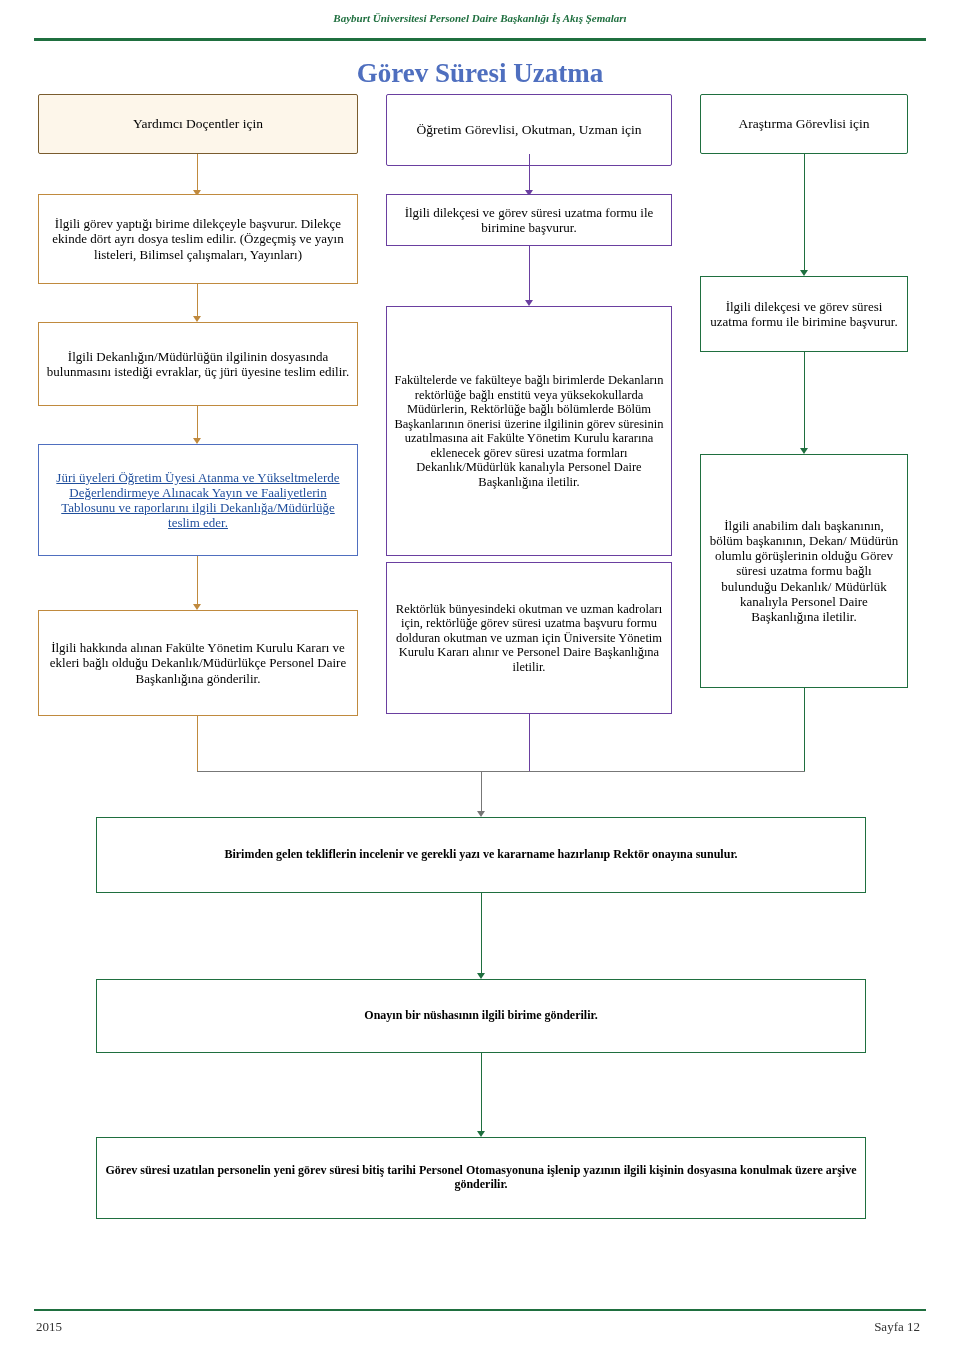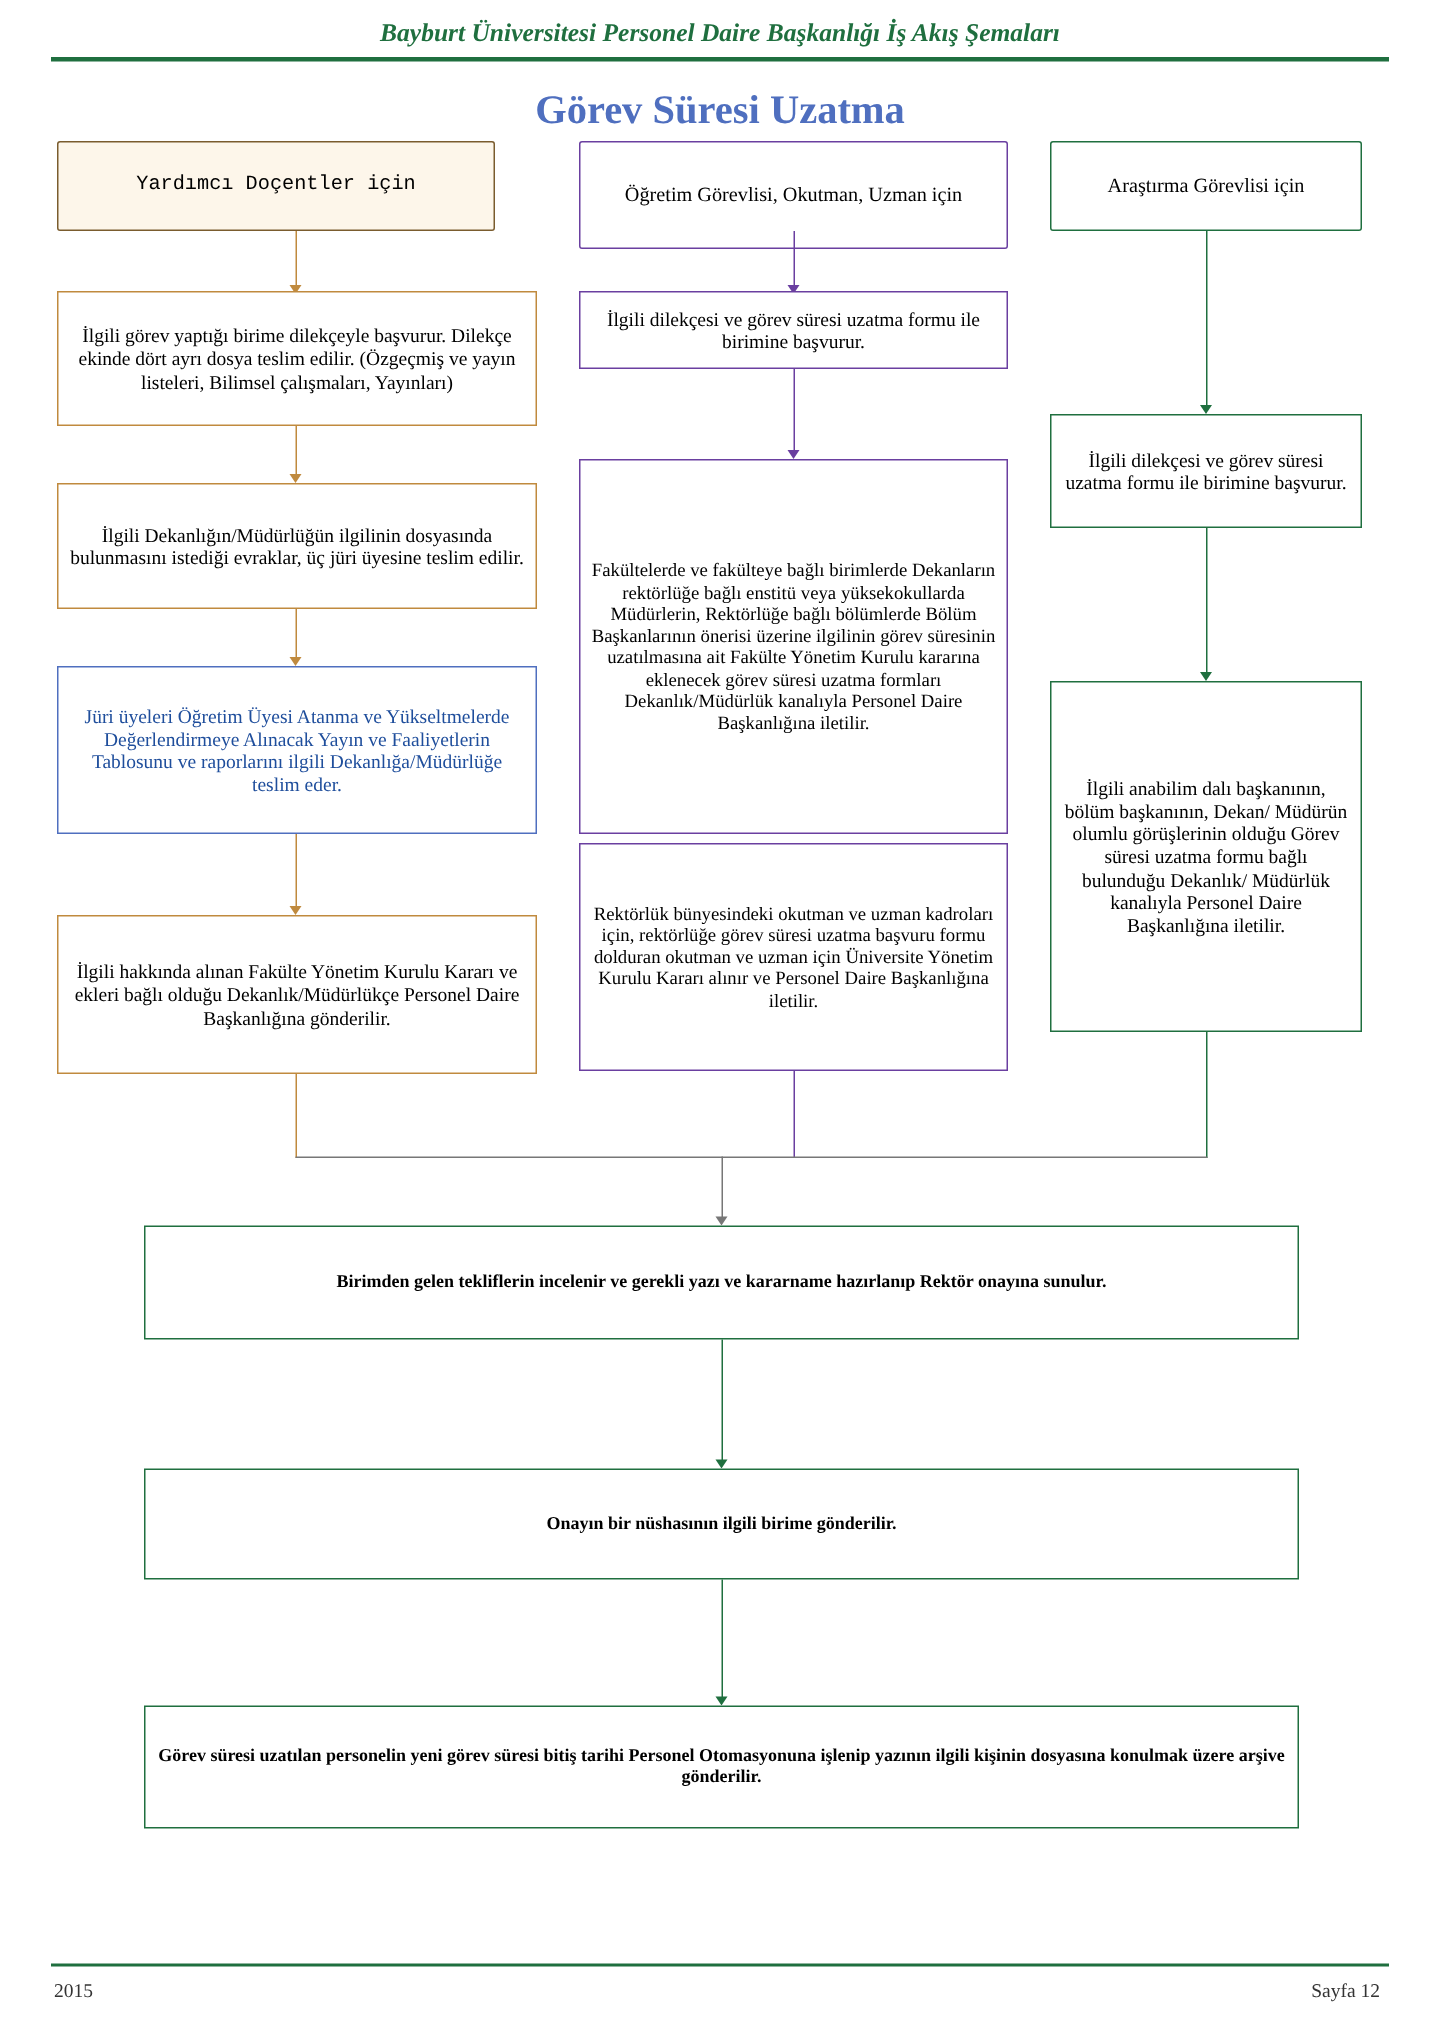--- a/index.html
+++ b/index.html
@@ -15,21 +15,21 @@
     color: #000;
     overflow: hidden;
   }
 
   
   .doc-header {
     position: absolute;
     top: 12px; left: 0; width: 960px;
     text-align: center;
     font-family: "Liberation Serif", serif;
-    font-size: 17px;
+    font-size: 11px;
     font-weight: bold;
     font-style: italic;
     color: #1f6f3f;
   }
   .header-rule {
     position: absolute;
     top: 38px; left: 34px;
     width: 892px; height: 3px;
     background: #1f6f3f;
   }
@@ -137,40 +137,40 @@
     margin-left: 34px;
   }
 </style>
 </head>
 <body>
 
 <div class="doc-header">Bayburt Üniversitesi  Personel Daire Başkanlığı  İş Akış Şemaları</div>
 <div class="header-rule"></div>
 <div class="page-title">Görev Süresi Uzatma</div>
 
-<div class="box hdrbox" style="left:38px; top:94px; width:292px; height:60px;font-family:Liberation Mono, monospace;">Yardımcı Doçentler için</div>
+<div class="box hdrbox" style="left:38px; top:94px; width:320px; height:60px;">Yardımcı Doçentler için</div>
 
 <div class="box hdrbox purple" style="left:386px; top:94px; width:286px; height:72px;">Öğretim Görevlisi, Okutman, Uzman için</div>
 
 <div class="box hdrbox green" style="left:700px; top:94px; width:208px; height:60px;">Araştırma Görevlisi için</div>
 
 <div class="vline orange" style="left:197px; top:154px; height:40px;"></div>
 <div class="arrow orange" style="left:193px; top:190px;"></div>
 
 <div class="box colA" style="left:38px; top:194px; width:320px; height:90px;">İlgili görev yaptığı birime dilekçeyle başvurur. Dilekçe ekinde dört ayrı dosya teslim edilir. (Özgeçmiş ve yayın listeleri, Bilimsel çalışmaları, Yayınları)</div>
 
 <div class="vline orange" style="left:197px; top:284px; height:36px;"></div>
 <div class="arrow orange" style="left:193px; top:316px;"></div>
 
 <div class="box colA" style="left:38px; top:322px; width:320px; height:84px;">İlgili Dekanlığın/Müdürlüğün ilgilinin dosyasında bulunmasını istediği evraklar, üç jüri üyesine teslim edilir.</div>
 
 <div class="vline orange" style="left:197px; top:406px; height:36px;"></div>
 <div class="arrow orange" style="left:193px; top:438px;"></div>
 
-<div class="box colA blue" style="left:38px; top:444px; width:320px; height:112px;">Jüri üyeleri Öğretim Üyesi Atanma ve Yükseltmelerde Değerlendirmeye Alınacak Yayın ve Faaliyetlerin Tablosunu ve raporlarını ilgili Dekanlığa/Müdürlüğe teslim eder.</div>
+<div class="box colA blue" style="left:38px; top:444px; width:320px; height:112px;text-decoration:underline;">Jüri üyeleri Öğretim Üyesi Atanma ve Yükseltmelerde Değerlendirmeye Alınacak Yayın ve Faaliyetlerin Tablosunu ve raporlarını ilgili Dekanlığa/Müdürlüğe teslim eder.</div>
 
 <div class="vline orange" style="left:197px; top:556px; height:52px;"></div>
 <div class="arrow orange" style="left:193px; top:604px;"></div>
 
 <div class="box colA" style="left:38px; top:610px; width:320px; height:106px;">İlgili hakkında alınan Fakülte Yönetim Kurulu Kararı ve ekleri bağlı olduğu Dekanlık/Müdürlükçe Personel Daire Başkanlığına gönderilir.</div>
 
 <div class="vline purple" style="left:529px; top:154px; height:40px;"></div>
 <div class="arrow purple" style="left:525px; top:190px;"></div>
 
 <div class="box colB" style="left:386px; top:194px; width:286px; height:52px;">İlgili dilekçesi ve görev süresi uzatma formu ile birimine başvurur.</div>

